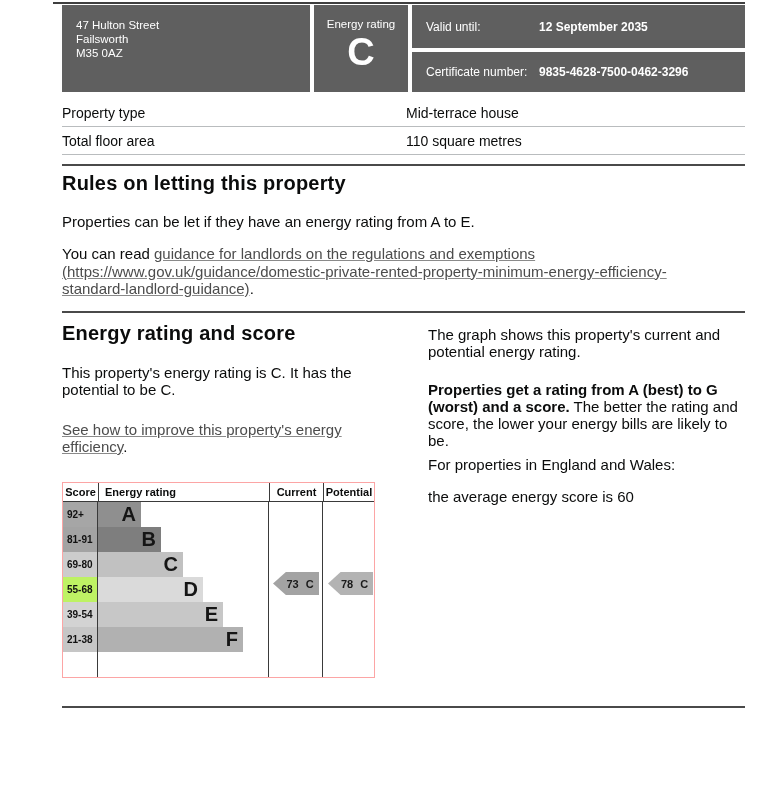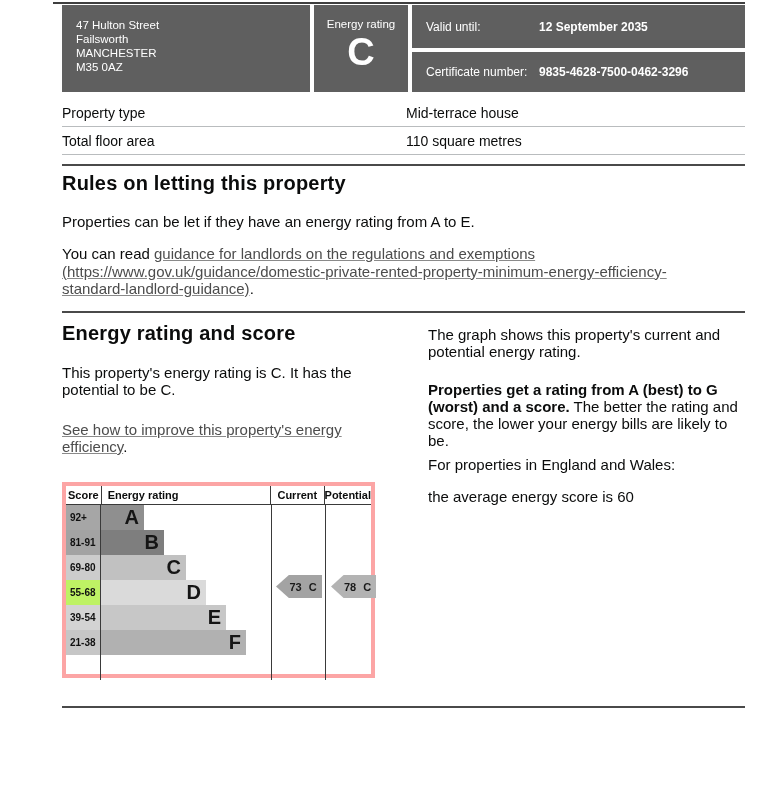--- a/index.html
+++ b/index.html
@@ -48,21 +48,21 @@
   .left-intro{position:absolute;left:0;top:42px;width:300px;}
   .left-link{position:absolute;left:0;top:99px;width:285px;}
 
   .right-col{left:428px;top:322px;width:322px;}
   .rc-graph{position:absolute;left:0;top:4px;width:320px;}
   .rc-bold{position:absolute;left:0;top:59px;width:322px;}
   .rc-for{position:absolute;left:0;top:134px;width:320px;}
   .rc-avg{position:absolute;left:0;top:167px;width:320px;line-height:16.5px;}
 
   
-  .chart{left:62px;top:482px;width:313px;height:196px;border:4px solid #fca5a5;box-sizing:border-box;background:#ffffff;}
+  .chart{left:62px;top:482px;width:313px;height:196px;border:1px solid #fca5a5;box-sizing:border-box;background:#ffffff;}
   .chart-header{display:flex;height:19px;border-bottom:1px solid #3a3a3a;box-sizing:border-box;font-size:11px;font-weight:bold;align-items:center;}
   .col-score{width:35px;box-sizing:border-box;}
   .col-rating{width:171px;box-sizing:border-box;}
   .col-current{width:54px;box-sizing:border-box;}
   .col-potential{flex:1;box-sizing:border-box;}
   .chart-header .col-score{text-align:center;}
   .chart-header .col-rating{padding-left:6px;border-left:1px solid #3a3a3a;height:100%;display:flex;align-items:center;}
   .chart-header .col-current{text-align:center;border-left:1px solid #3a3a3a;height:100%;display:flex;align-items:center;justify-content:center;}
   .chart-header .col-potential{text-align:center;border-left:1px solid #3a3a3a;height:100%;display:flex;align-items:center;justify-content:center;}
   .band-area{position:relative;height:175px;}
@@ -79,21 +79,20 @@
 </style>
 </head>
 <body>
 
 <div class="abs top-rule"></div>
 
 <div class="abs header">
   <div class="gray-box address-box" style="background: rgb(95, 95, 95);">
     <div>47 Hulton Street</div>
     <div>Failsworth</div>
-    <div>MANCHESTER</div>
     <div>M35 0AZ</div>
   </div>
   <div class="hgap"></div>
   <div class="gray-box rating-box" style="background: rgb(95, 95, 95);">
     <div class="rating-label">Energy rating</div>
     <div class="rating-letter">C</div>
   </div>
   <div class="hgap"></div>
   <div class="header-right">
     <div class="gray-box hr-box valid-box" style="background: rgb(95, 95, 95);">

